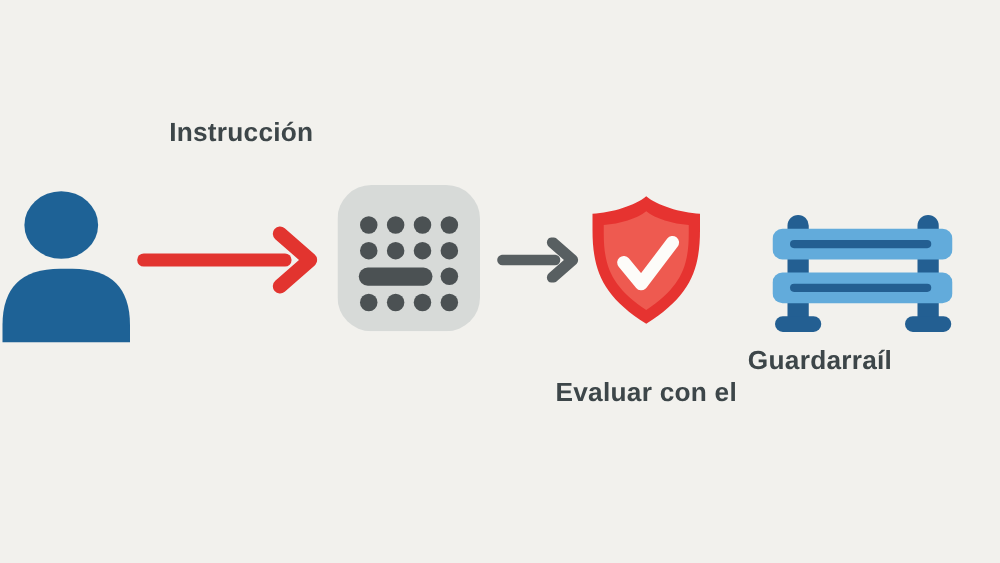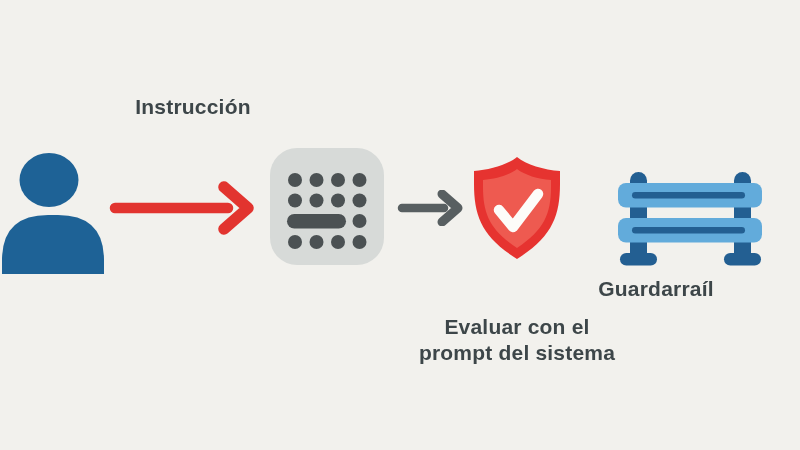--- a/index.html
+++ b/index.html
@@ -39,21 +39,21 @@
   
   #user-icon       { left: 0px;   top: 148px; }
   #user-label      { left: 48px;  top: 276px; }
   #instruction-label { left: 193px; top: 94px; }
   #arrow-user-model  { left: 108px; top: 180px; }
   #model-icon      { left: 270px; top: 148px; }
   #model-label     { left: 327px; top: 276px; }
   #arrow-model-shield { left: 396px; top: 190px; }
   #activate-label  { left: 517px; top: 95px; }
   #shield-icon     { left: 466px; top: 154px; }
-  #evaluate-label  { left: 517px; top: 314px; }
+  #evaluate-label  { left: 517px; top: 302px; }
   #guardrail-icon  { left: 618px; top: 171px; }
   #guardrail-label { left: 656px; top: 276px; }
 </style>
 </head>
 <body>
 
 <div class="stage">
 
   <svg id="user-icon" class="icon" width="110" height="126" viewBox="0 0 110 126" aria-hidden="true">
     <ellipse cx="49" cy="32" rx="29.5" ry="27" fill="#1e6296"></ellipse>
@@ -100,21 +100,20 @@
 
 
   <svg id="shield-icon" class="icon" width="102" height="108" viewBox="0 0 102 108" aria-hidden="true">
     <path d="M51,3 C60,10.5 78,16 94,17 L94,30 C94,62 86,83 51,105 C16,83 8,62 8,30 L8,17 C24,16 42,10.5 51,3 Z" fill="#e63330"></path>
     <path d="M51,15 C58.5,21 72,25 85,26 L85,33 C85,60 78,76 51,94 C24,76 17,60 17,33 L17,26 C30,25 43.5,21 51,15 Z" fill="#ee5a50"></path>
     <polyline points="33,56 47,73 72,40" fill="none" stroke="#fdfcf9" stroke-width="10.5" stroke-linecap="round" stroke-linejoin="round"></polyline>
   </svg>
 
   <div id="evaluate-label" class="label">
     <span>Evaluar con el</span>
-    <span>prompt del sistema</span>
   </div>
 
   <svg id="guardrail-icon" class="icon" width="144" height="96" viewBox="0 0 144 96" aria-hidden="true">
 
     <rect x="12" y="1" width="17" height="91" rx="8.5" fill="#235f92"></rect>
     <rect x="116" y="1" width="17" height="91" rx="8.5" fill="#235f92"></rect>
 
     <rect x="2" y="82" width="37" height="12.5" rx="6.25" fill="#235f92"></rect>
     <rect x="106" y="82" width="37" height="12.5" rx="6.25" fill="#235f92"></rect>
 

